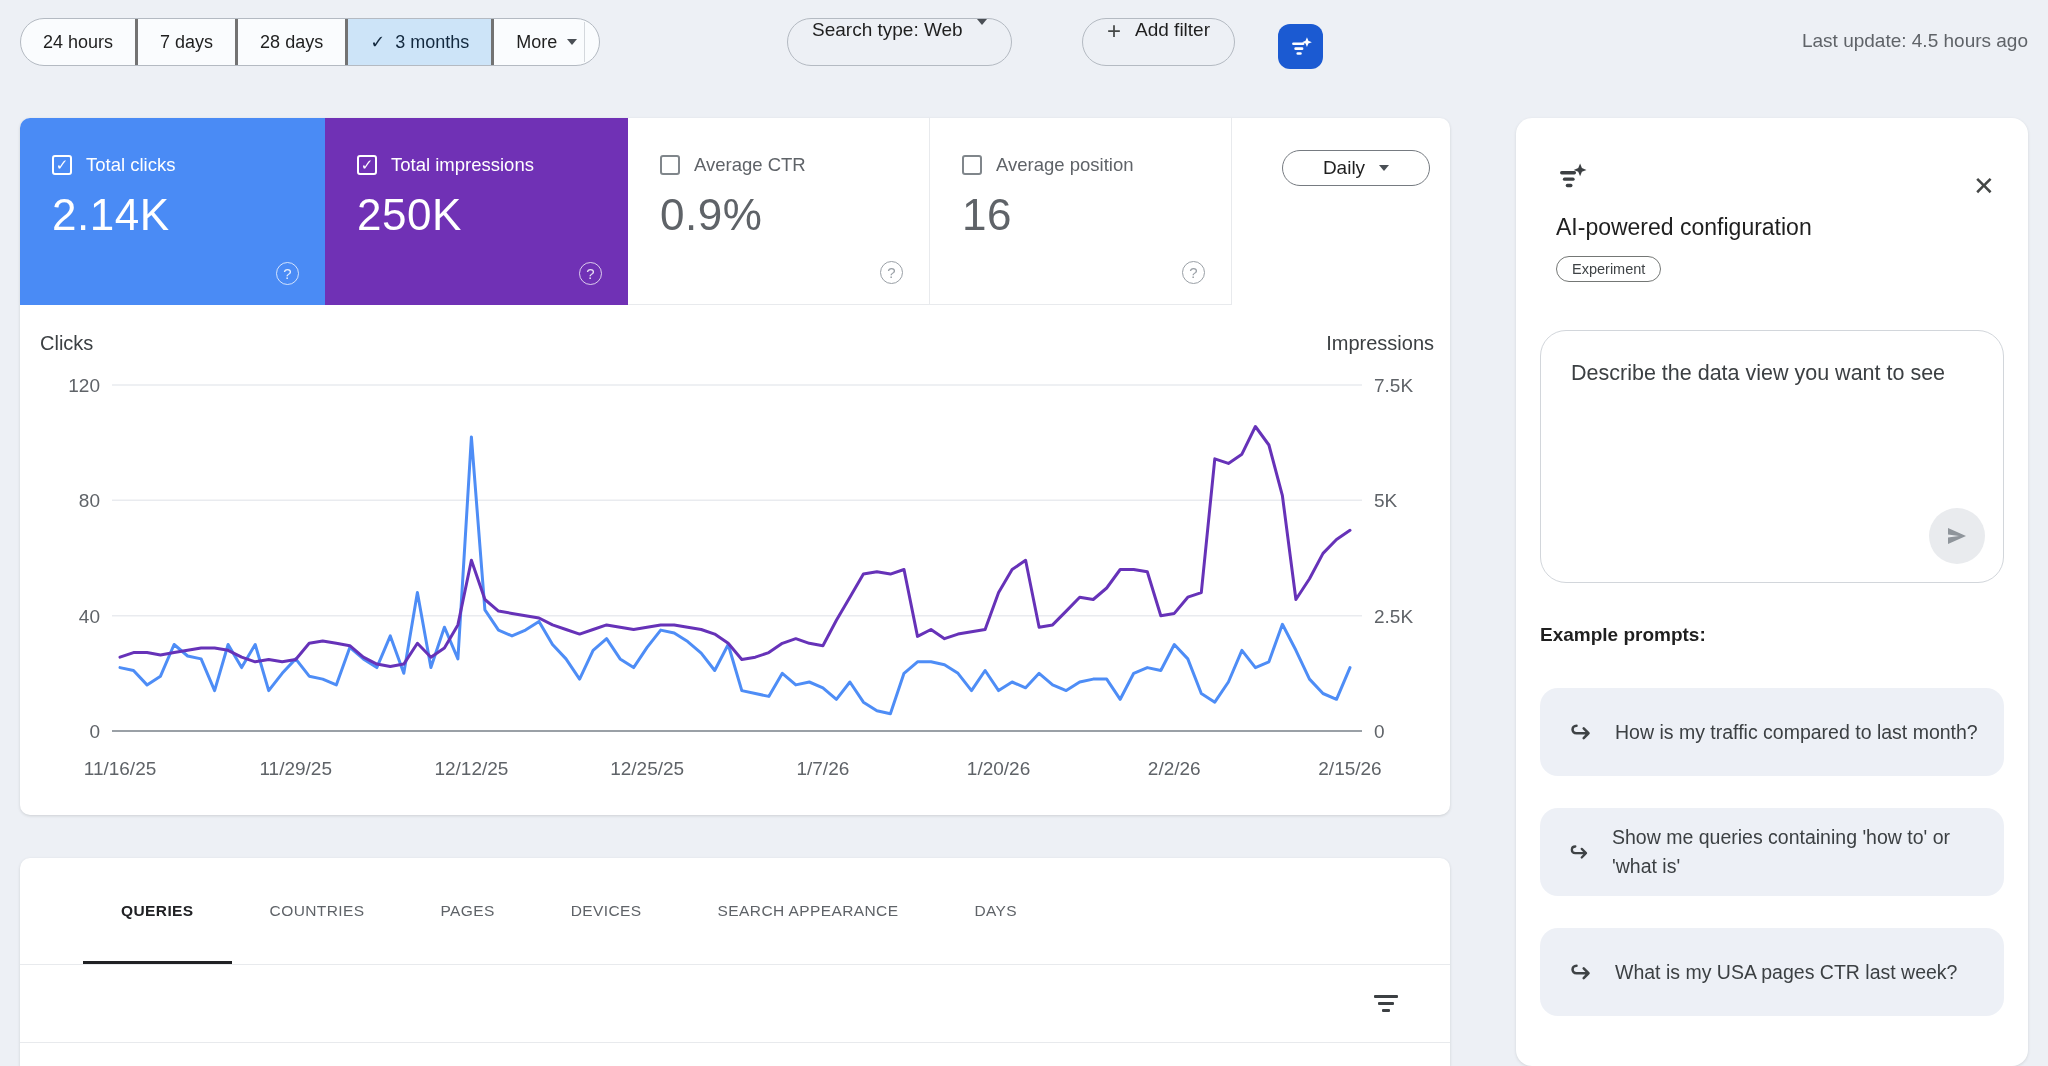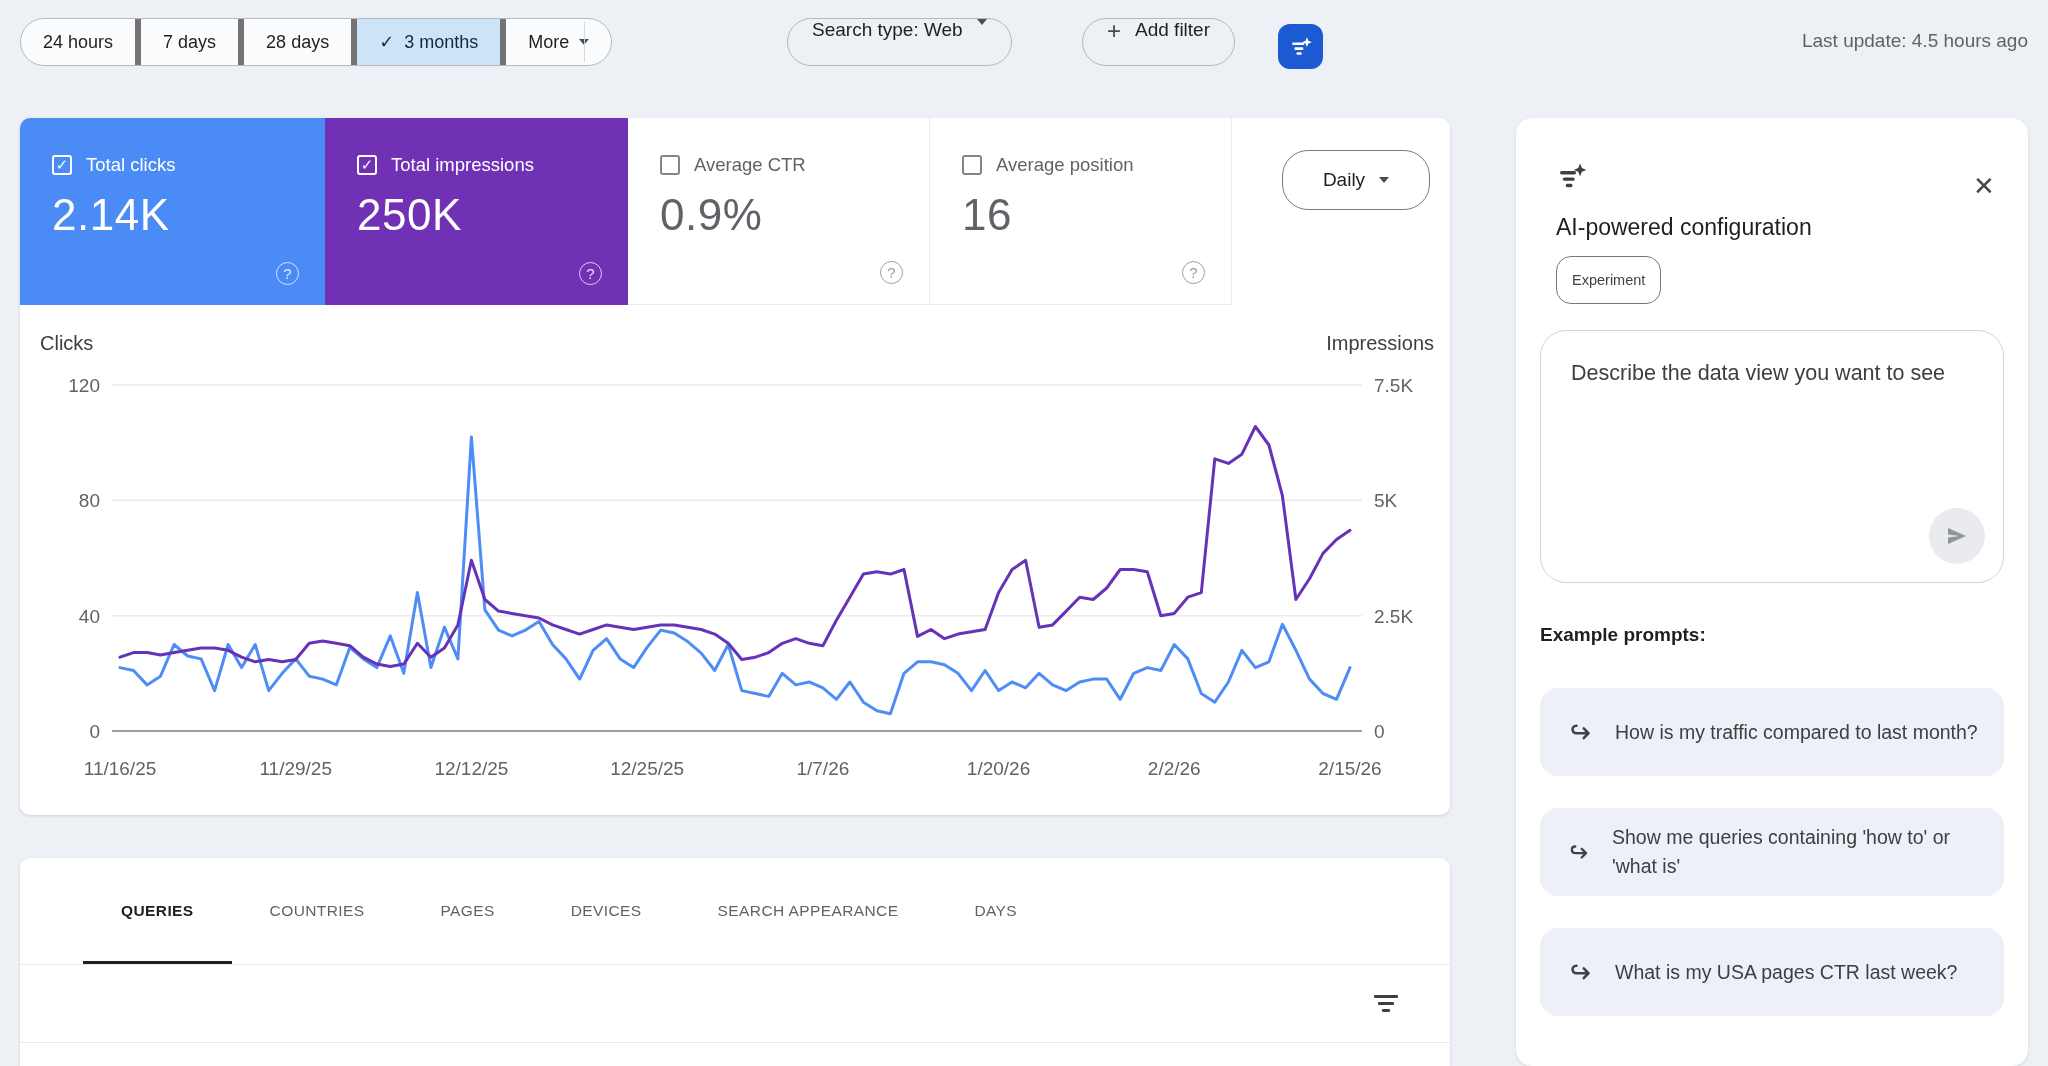--- a/index.html
+++ b/index.html
@@ -3,21 +3,21 @@
 <meta charset="utf-8">
 <style>
   * { margin:0; padding:0; box-sizing:border-box; }
   body { background:#e4e7ec; font-family:"Liberation Sans", sans-serif; }
   #stage { position:relative; width:2048px; height:1066px; background:#edf0f5; overflow:hidden; }
 
   
   .range-group { position:absolute; left:20px; top:18px; height:48px; display:flex; align-items:stretch;
                  border:1px solid #b4bac2; border-radius:24px; background:#fafcfe; overflow:hidden; }
   .range-seg { display:flex; align-items:center; gap:10px; padding:0 22px; font-size:18px; color:#1f1f1f;
-               border-right:6px solid #737373; cursor:pointer; white-space:nowrap; }
+               border-right:3px solid #737373; cursor:pointer; white-space:nowrap; }
   .range-seg:last-child { border-right:none;justify-content:space-between; }
   .range-seg.selected { background:#cde4f8; color:#13293f; font-weight:500; }
   .check-glyph { font-size:18px; color:#13293f; }
   .caret { width:0; height:0; border-left:5px solid transparent; border-right:5px solid transparent;
            border-top:6px solid #4a4f55; display:inline-block; }
   .toolbar-divider { position:absolute; left:584px; top:22px; width:1px; height:40px; background:#d4d8dd; }
   .chip { position:absolute; top:18px; height:48px; display:flex; align-items:flex-start; gap:14px;
           border:1px solid #b4bac2; border-radius:24px; background:transparent; padding:0 24px;
           font-size:19px; color:#1f1f1f; cursor:pointer; white-space:nowrap; }
   .chip-search { left:787px; }
@@ -40,21 +40,21 @@
   .mc-pos    { left:910px; width:302px; background:#fff; color:#5f6368;
                border-right:1px solid #e8eaed; border-bottom:1px solid #e8eaed; }
   .cb { width:20px; height:20px; border-radius:3px; flex:0 0 auto; display:flex; align-items:center;
         justify-content:center; font-size:15px; }
   .cb-checked { border:2px solid #fff; color:#fff; }
   .cb-empty { border:2px solid #80868b; color:transparent; }
   .help-dot { position:absolute; right:26px; bottom:20px; width:23px; height:23px; border-radius:50%;
               display:flex; align-items:center; justify-content:center; font-size:15px; cursor:pointer; }
   .help-light { border:1.5px solid rgba(255,255,255,.75); color:rgba(255,255,255,.85); }
   .help-gray  { border:1.5px solid #9aa0a6; color:#9aa0a6; }
-  .daily-btn { position:absolute; left:1262px; top:32px; width:148px; height:60px; border:1px solid #767b81;
+  .daily-btn { position:absolute; left:1262px; top:32px; width:148px; height:36px; border:1px solid #767b81;
                border-radius:26px; background:#fff; display:flex; align-items:center; justify-content:center;
                gap:14px; font-size:19px; color:#1f1f1f; cursor:pointer; z-index:2; }
   #chart-svg { position:absolute; left:0; top:0; z-index:1; }
   #chart-svg .tick { font:19px "Liberation Sans", sans-serif; fill:#5f6368; }
   #chart-svg .xtick { font:19px "Liberation Sans", sans-serif; fill:#5f6368; }
   #chart-svg .axis-title { font:20px "Liberation Sans", sans-serif; fill:#3c4043; }
 
   
   .tabs-card { position:absolute; left:20px; top:858px; width:1430px; height:208px; background:#fff;
                border-radius:10px 10px 0 0; box-shadow:0 1px 3px rgba(60,64,67,.18); }
@@ -69,21 +69,21 @@
   .funnel i { display:block; background:#3c4043; height:3px; border-radius:1px; }
   .funnel i:nth-child(1){ width:24px; } .funnel i:nth-child(2){ width:16px; } .funnel i:nth-child(3){ width:8px; }
 
   
   .ai-panel { position:absolute; left:1516px; top:118px; width:512px; height:948px; background:#fff;
               border-radius:16px; box-shadow:0 1px 3px rgba(60,64,67,.15); }
   .panel-spark { position:absolute; left:40px; top:42px; }
   .panel-close { position:absolute; right:28px; top:52px; width:32px; height:32px; display:flex;
                  align-items:center; justify-content:center; font-size:26px; color:#444746; cursor:pointer; }
   .panel-title { position:absolute; left:40px; top:96px; font-size:23px; color:#1f1f1f; }
-  .panel-badge { position:absolute; left:40px; top:138px; height:48px; display:inline-flex; align-items:center;
+  .panel-badge { position:absolute; left:40px; top:138px; height:26px; display:inline-flex; align-items:center;
                  padding:0 15px; border:1px solid #747775; border-radius:15px; font-size:14.5px; color:#3f4346; }
   .prompt-box { position:absolute; left:24px; top:212px; width:464px; height:253px; border:1.5px solid #d2d6db;
                 border-radius:26px; background:#fff;text-decoration:underline; }
   .prompt-box textarea { width:382px; height:180px; margin:26px 0 0 30px; border:none; outline:none; resize:none;
                  font-family:"Liberation Sans", sans-serif; font-size:21.5px; line-height:32px; color:#3c4043;
                  background:transparent; }
   .prompt-box textarea::placeholder { color:#3c4043; opacity:1; }
   .send-btn { position:absolute; right:18px; bottom:18px; width:56px; height:56px; border-radius:50%;
               background:#e9ebee; display:flex; align-items:center; justify-content:center; cursor:pointer; }
   .prompts-header { position:absolute; left:24px; top:506px; font-size:19px; font-weight:700; color:#1f1f1f;text-align:center; }

